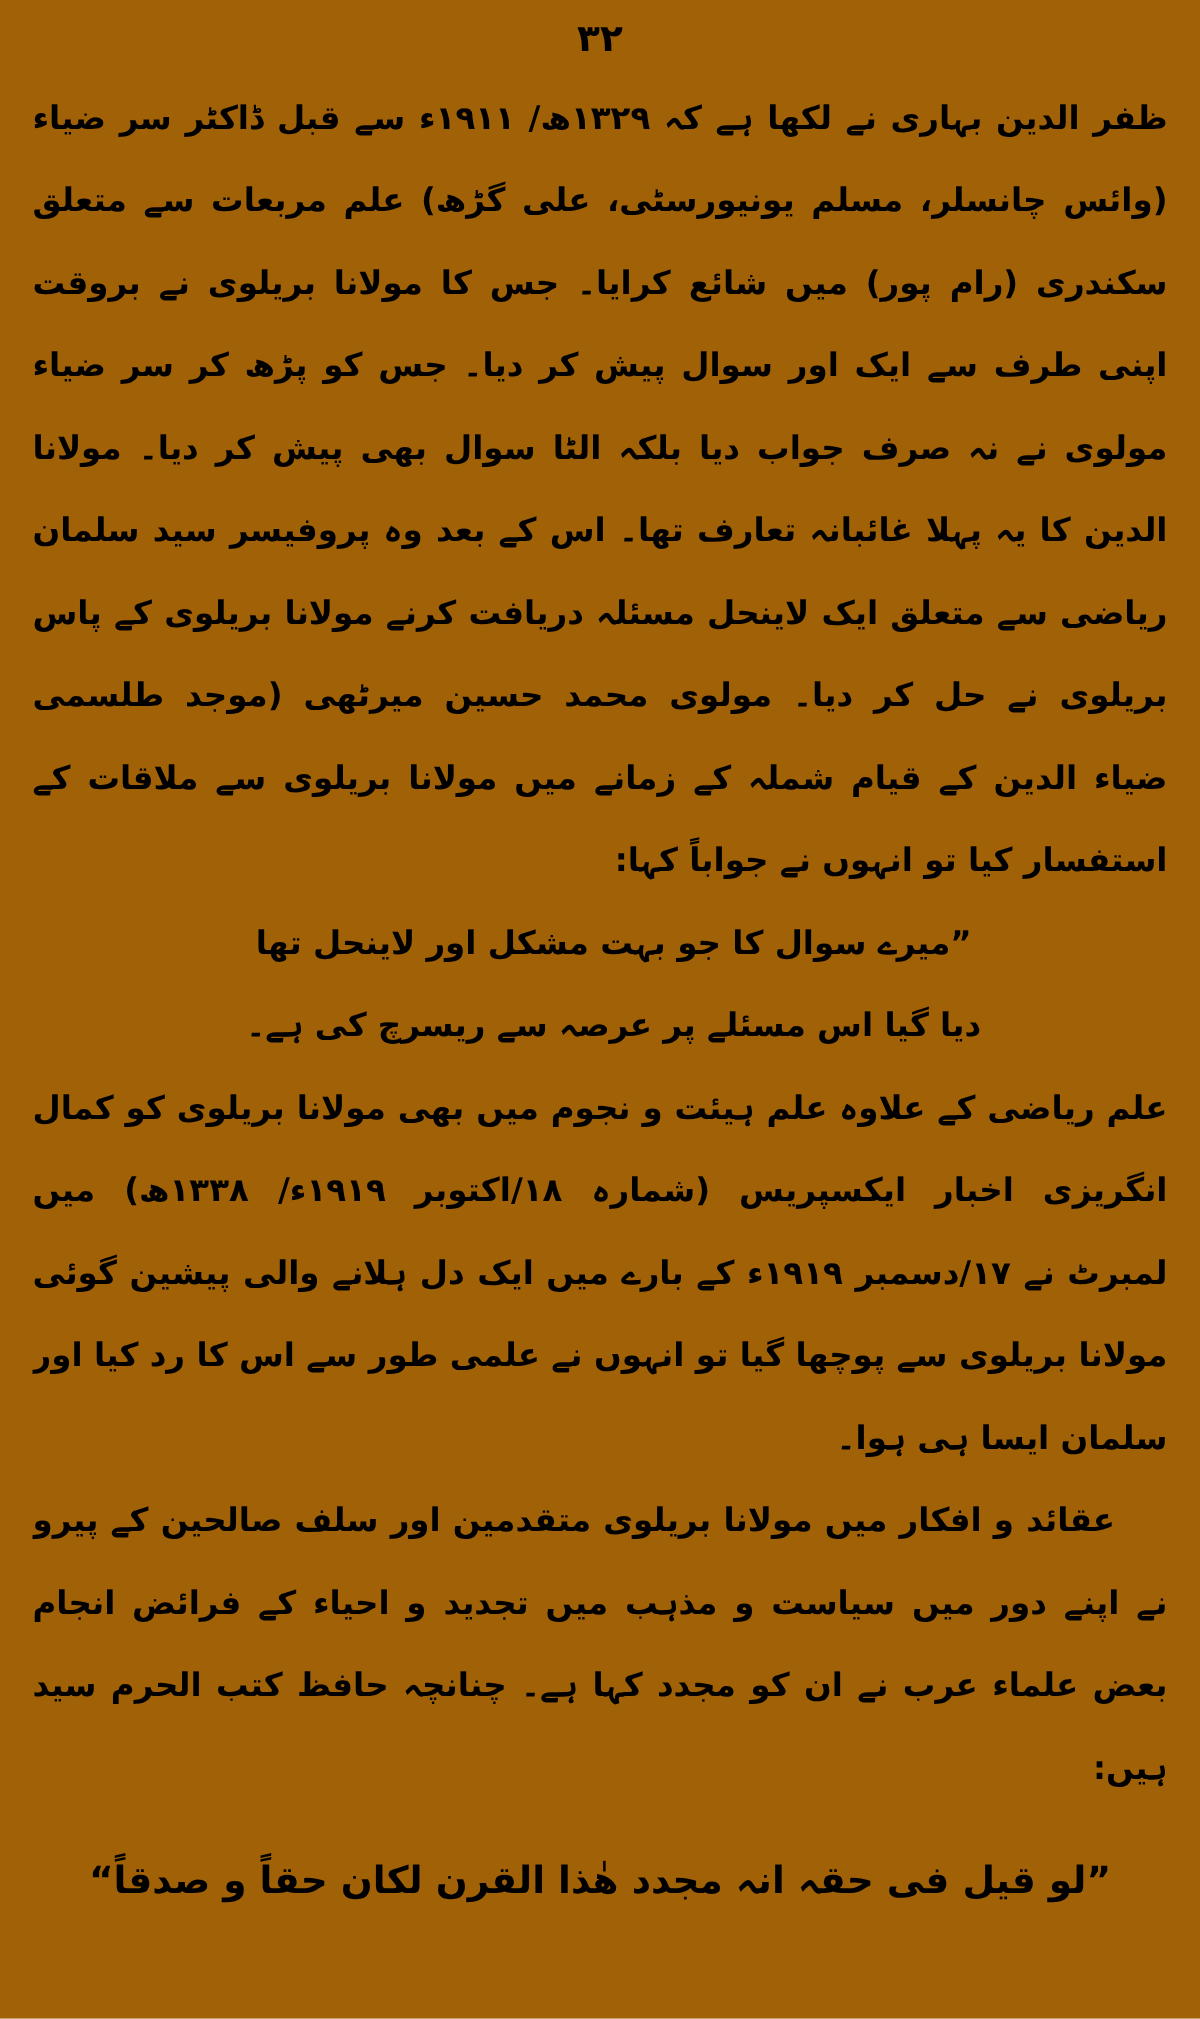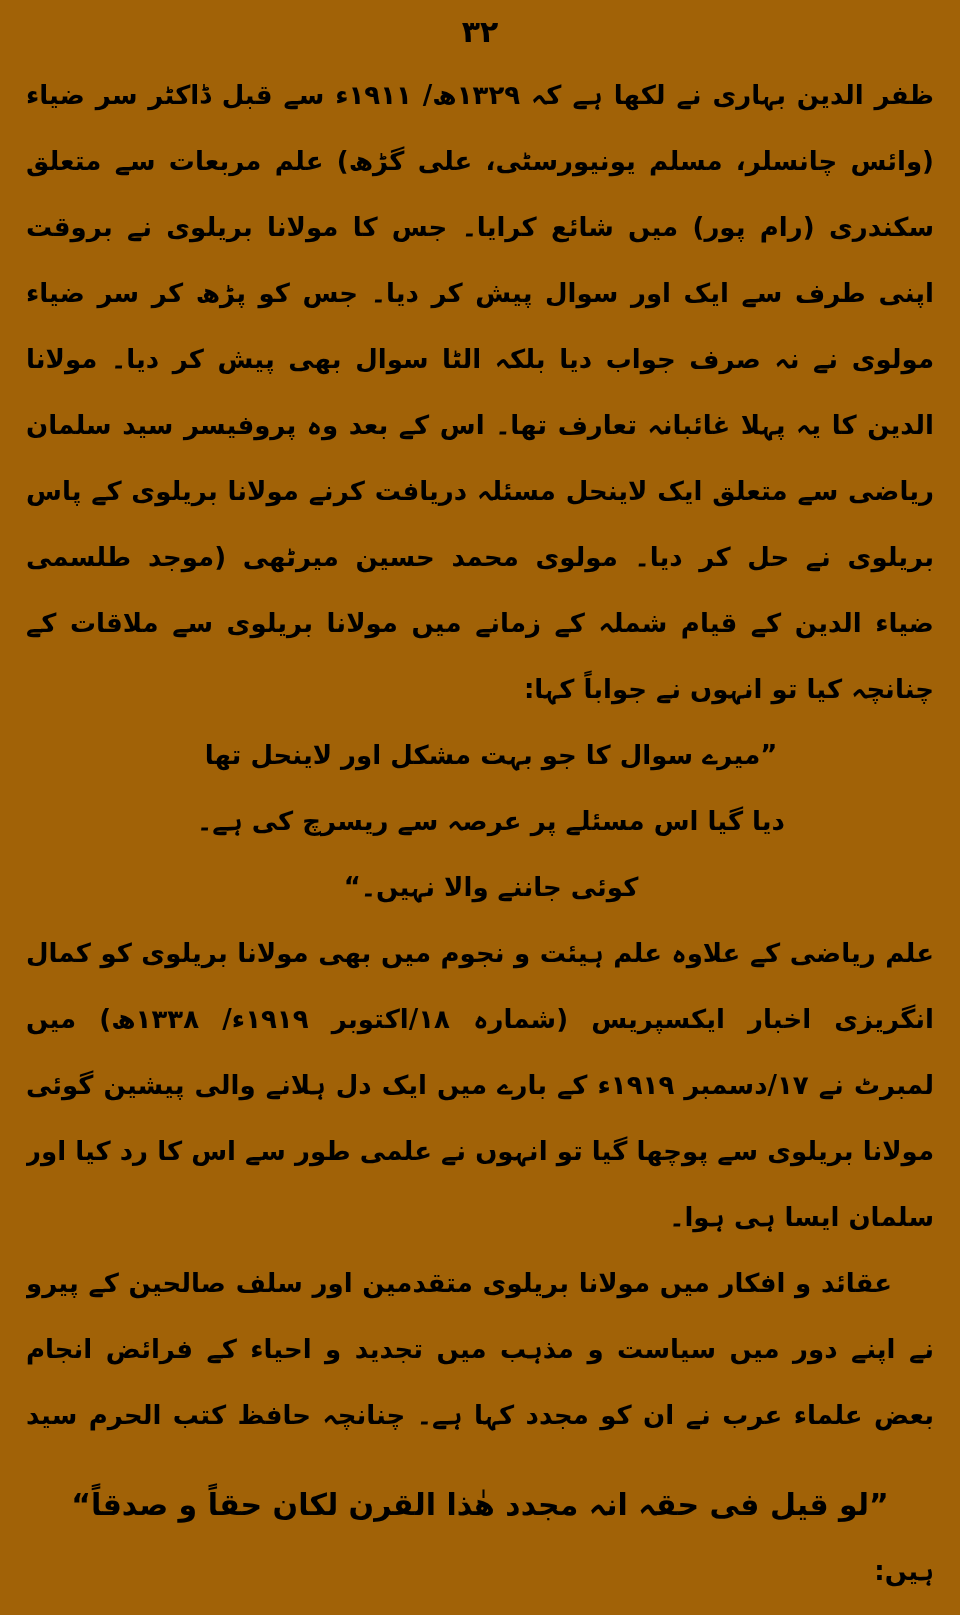--- a/index.html
+++ b/index.html
@@ -63,33 +63,32 @@
 
     <div class="line j">ظفر الدین بہاری نے لکھا ہے کہ ۱۳۲۹ھ/ ۱۹۱۱ء سے قبل ڈاکٹر سر ضیاء الدین نے</div>
     <div class="line j">(وائس چانسلر، مسلم یونیورسٹی، علی گڑھ) علم مربعات سے متعلق ایک سوال اخبار دبدبۂ</div>
     <div class="line j">سکندری (رام پور) میں شائع کرایا۔ جس کا مولانا بریلوی نے بروقت جواب شائع کرایا اور</div>
     <div class="line j">اپنی طرف سے ایک اور سوال پیش کر دیا۔ جس کو پڑھ کر سر ضیاء الدین کو تعجب ہوا کہ ایک</div>
     <div class="line j">مولوی نے نہ صرف جواب دیا بلکہ الٹا سوال بھی پیش کر دیا۔ مولانا بریلوی سے سر ضیاء</div>
     <div class="line j">الدین کا یہ پہلا غائبانہ تعارف تھا۔ اس کے بعد وہ پروفیسر سید سلمان اشرف کے ایماء پر</div>
     <div class="line j">ریاضی سے متعلق ایک لاینحل مسئلہ دریافت کرنے مولانا بریلوی کے پاس گئے۔ جس کو مولانا</div>
     <div class="line j">بریلوی نے حل کر دیا۔ مولوی محمد حسین میرٹھی (موجد طلسمی پریس) نے ۱۹۲۹ء میں سر</div>
     <div class="line j">ضیاء الدین کے قیام شملہ کے زمانے میں مولانا بریلوی سے ملاقات کے بارے میں</div>
-    <div class="line end">چنانچہ کیا تو انہوں نے جواباً کہا:</div>
+    <div class="line end">استفسار کیا تو انہوں نے جواباً کہا:</div>
 
     <div class="line quote">”میرے سوال کا جو بہت مشکل اور لاینحل تھا ایسا فی البدیہہ جواب</div>
     <div class="line quote">دیا گیا اس مسئلے پر عرصہ سے ریسرچ کی ہے۔ اب ہندوستان میں</div>
-    <div class="line quote quote-last">کوئی جاننے والا نہیں۔“</div>
 
     <div class="line j">علم ریاضی کے علاوہ علم ہیئت و نجوم میں بھی مولانا بریلوی کو کمال حاصل تھا۔</div>
     <div class="line j">انگریزی اخبار ایکسپریس (شمارہ ۱۸/اکتوبر ۱۹۱۹ء/ ۱۳۳۸ھ) میں امریکی منجم پروفیسر</div>
     <div class="line j">لمبرٹ نے ۱۷/دسمبر ۱۹۱۹ء کے بارے میں ایک دل ہلانے والی پیشین گوئی کی تھی۔ جب</div>
     <div class="line j">مولانا بریلوی سے پوچھا گیا تو انہوں نے علمی طور سے اس کا رد کیا اور اس کو لغو قرار دیا،</div>
     <div class="line end">سلمان ایسا ہی ہوا۔</div>
 
     <div class="line j indent">عقائد و افکار میں مولانا بریلوی متقدمین اور سلف صالحین کے پیرو تھے، انہوں</div>
     <div class="line j">نے اپنے دور میں سیاست و مذہب میں تجدید و احیاء کے فرائض انجام دیئے۔ غالباً اسی لئے</div>
     <div class="line j">بعض علماء عرب نے ان کو مجدد کہا ہے۔ چنانچہ حافظ کتب الحرم سید اسمٰعیل خلیل مکی لکھتے</div>
+    <div class="line end">ہیں:</div>
+
     <div class="line arabic">”لو قیل فی حقہ انہ مجدد ھٰذا القرن لکان حقاً و صدقاً“</div>
-
-    <div class="line end">ہیں:</div>
 
   </div>
 </div>
 
 </body></html>

